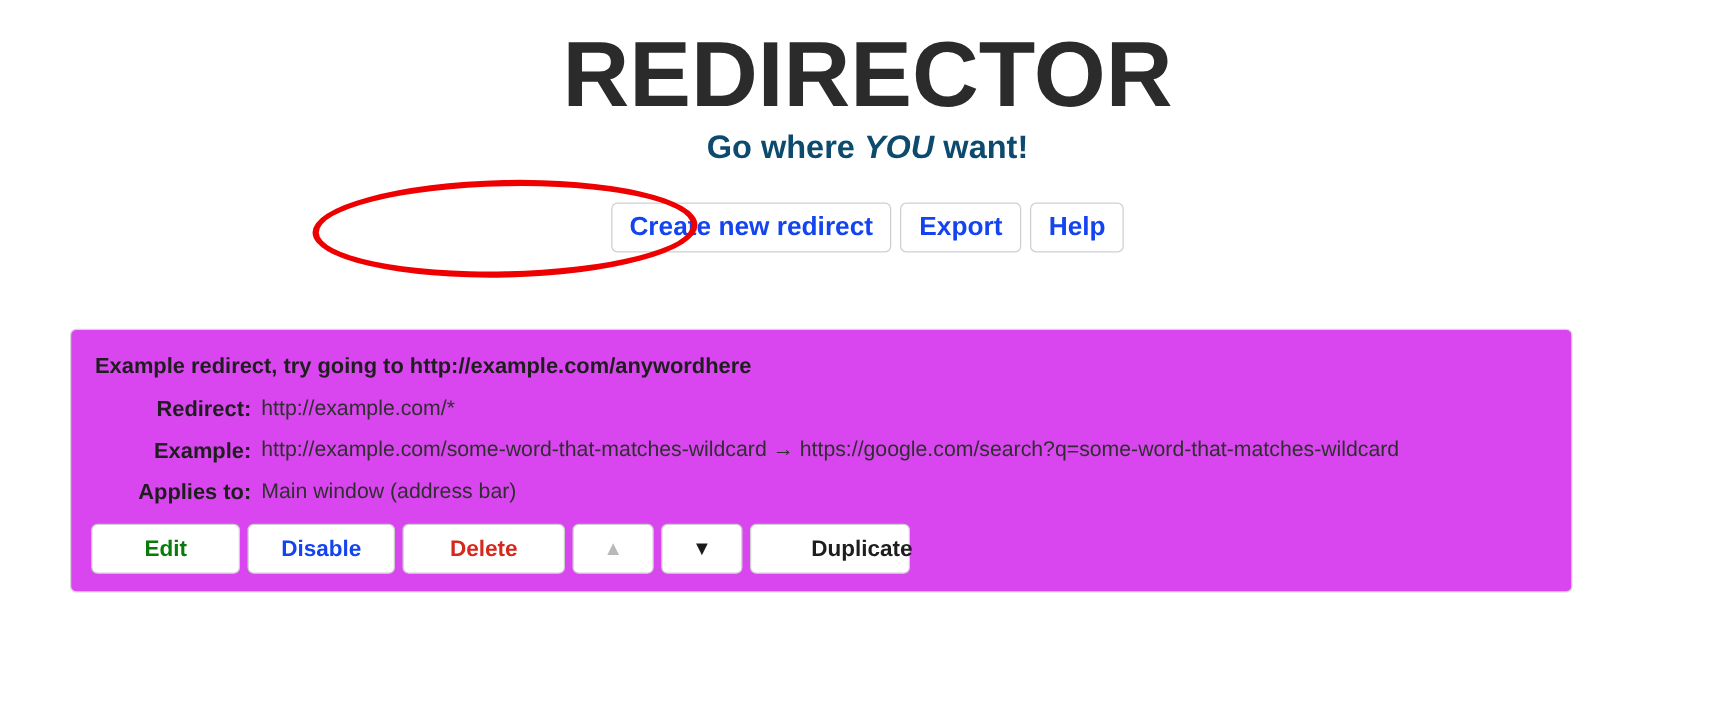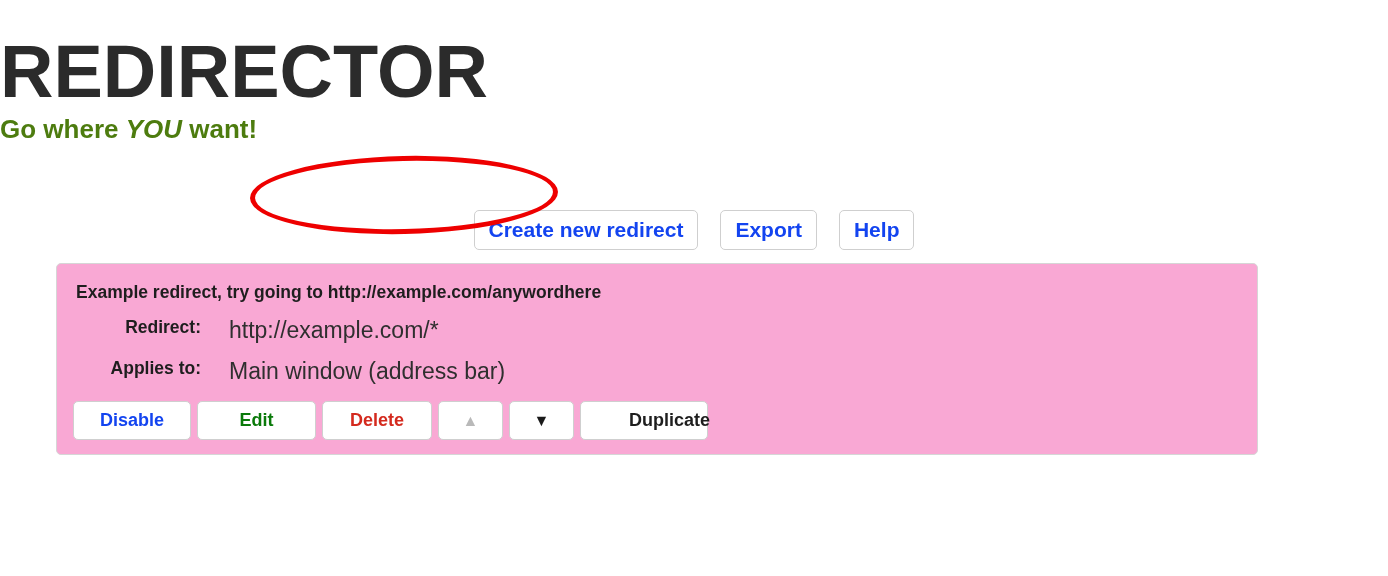--- a/index.html
+++ b/index.html
@@ -11,53 +11,53 @@
     width: 1388px;
     height: 576px;
     overflow: hidden;
     font-family: "Liberation Sans", sans-serif;
     color: #222222;
     position: relative;
   }
 
   
   .header {
-    padding-top: 34px;
+    text-align: center;
+    padding-top: 22px;
   }
   .app-title {
     font-size: 74px;
     font-weight: bold;
     color: #2b2b2b;
     line-height: 1.02;
     letter-spacing: 0px;
     margin: 0;
   }
   .app-subtitle {
     font-size: 26px;
     font-weight: bold;
-    color: #4d7c0f;
+    color: #0c4a6e;
     margin: 6px 0 0 0;
     line-height: 1.1;
   }
   .app-subtitle .emph {
     font-style: italic;
   }
 
   
   .toolbar-wrap {
     position: relative;
     margin-top: 30px;
     text-align: center;
     height: 46px;
   }
   .toolbar {
     display: inline-flex;
-    gap: 22px;
+    gap: 7px;
     align-items: stretch;
-    margin-top: 36px;
   }
   .tbtn {
     background: #ffffff;
     border: 1px solid #cfcfcf;
     border-radius: 5px;
     color: #1344f0;
     font-family: "Liberation Sans", sans-serif;
     font-size: 21px;
     font-weight: bold;
     padding: 8px 14px 9px 14px;
@@ -79,56 +79,55 @@
     transform: rotate(-1.2deg);
     pointer-events: none;
   }
 
   
   .panel {
     position: absolute;
     left: 56px;
     top: 263px;
     width: 1202px;
-    background: #f9a8d4;
+    background: #d946ef;
     border: 1px solid #d6d6d6;
     border-radius: 5px;
     box-sizing: border-box;
     padding: 12px 14px 14px 14px;
   }
   .panel-title {
     font-size: 17.5px;
     font-weight: bold;
     color: #1e1e1e;
     margin: 6px 0 12px 5px;
     line-height: 1.2;
   }
 
   .rows {
     margin: 0;
   }
   .row {
     display: flex;
     align-items: flex-start;
     margin-bottom: 9px;
-    gap: 20px;
   }
   .row-label {
     width: 138px;
     flex: 0 0 138px;
     text-align: right;
     font-size: 17.5px;
     font-weight: bold;
     color: #1e1e1e;
     line-height: 1.38;
     padding-right: 8px;
     box-sizing: border-box;
   }
   .row-value {
-    font-size: 23px;
+    font-size: 17px;
     color: #2f2f2f;
     line-height: 1.38;
     max-width: 980px;
   }
 
   
   .actions {
     display: flex;
     gap: 6px;
     margin-top: 14px;
@@ -142,21 +141,21 @@
     font-size: 18px;
     font-weight: bold;
     line-height: 1;
     padding: 9px 0 10px 0;
     cursor: pointer;
     text-align: center;
     color: #1e1e1e;
   }
   .abtn.w-disable { width: 118px; }
   .abtn.w-edit    { width: 119px; }
-  .abtn.w-delete  { width: 110px; }
+  .abtn.w-delete  { width: 130px; }
   .abtn.w-arrow   { width: 65px; }
   .abtn.w-dup     { width: 128px; padding-left: 48px; }
 
   .c-blue  { color: #1344f0; }
   .c-green { color: #0a7a0a; }
   .c-red   { color: #d42a1e; }
   .c-dark  { color: #1e1e1e; }
 
   .arrow-glyph { font-size: 16px; line-height: 1; display: inline-block; }
   .arrow-up   { color: #b9b9b9; }
@@ -185,30 +184,34 @@
 
   <div class="rows">
 
     <div class="row">
       <div class="row-label">Redirect:</div>
       <div class="row-value">http://example.com/*</div>
     </div>
 
 
 
+    <div class="row">
+      <div class="row-label">Example:</div>
+      <div class="row-value">http://example.com/some-word-that-matches-wildcard → https://google.com/search?q=some-word-that-matches-wildcard</div>
+    </div>
 
     <div class="row">
       <div class="row-label">Applies to:</div>
       <div class="row-value">Main window (address bar)</div>
     </div>
 
   </div>
 
   <div class="actions">
+    <button class="abtn w-edit c-green">Edit</button>
     <button class="abtn w-disable c-blue">Disable</button>
-    <button class="abtn w-edit c-green">Edit</button>
     <button class="abtn w-delete c-red">Delete</button>
     <button class="abtn w-arrow"><span class="arrow-glyph arrow-up">▲</span></button>
     <button class="abtn w-arrow"><span class="arrow-glyph arrow-down">▼</span></button>
     <button class="abtn w-dup c-dark">Duplicate</button>
   </div>
 
 </div>
 
 </body></html>

